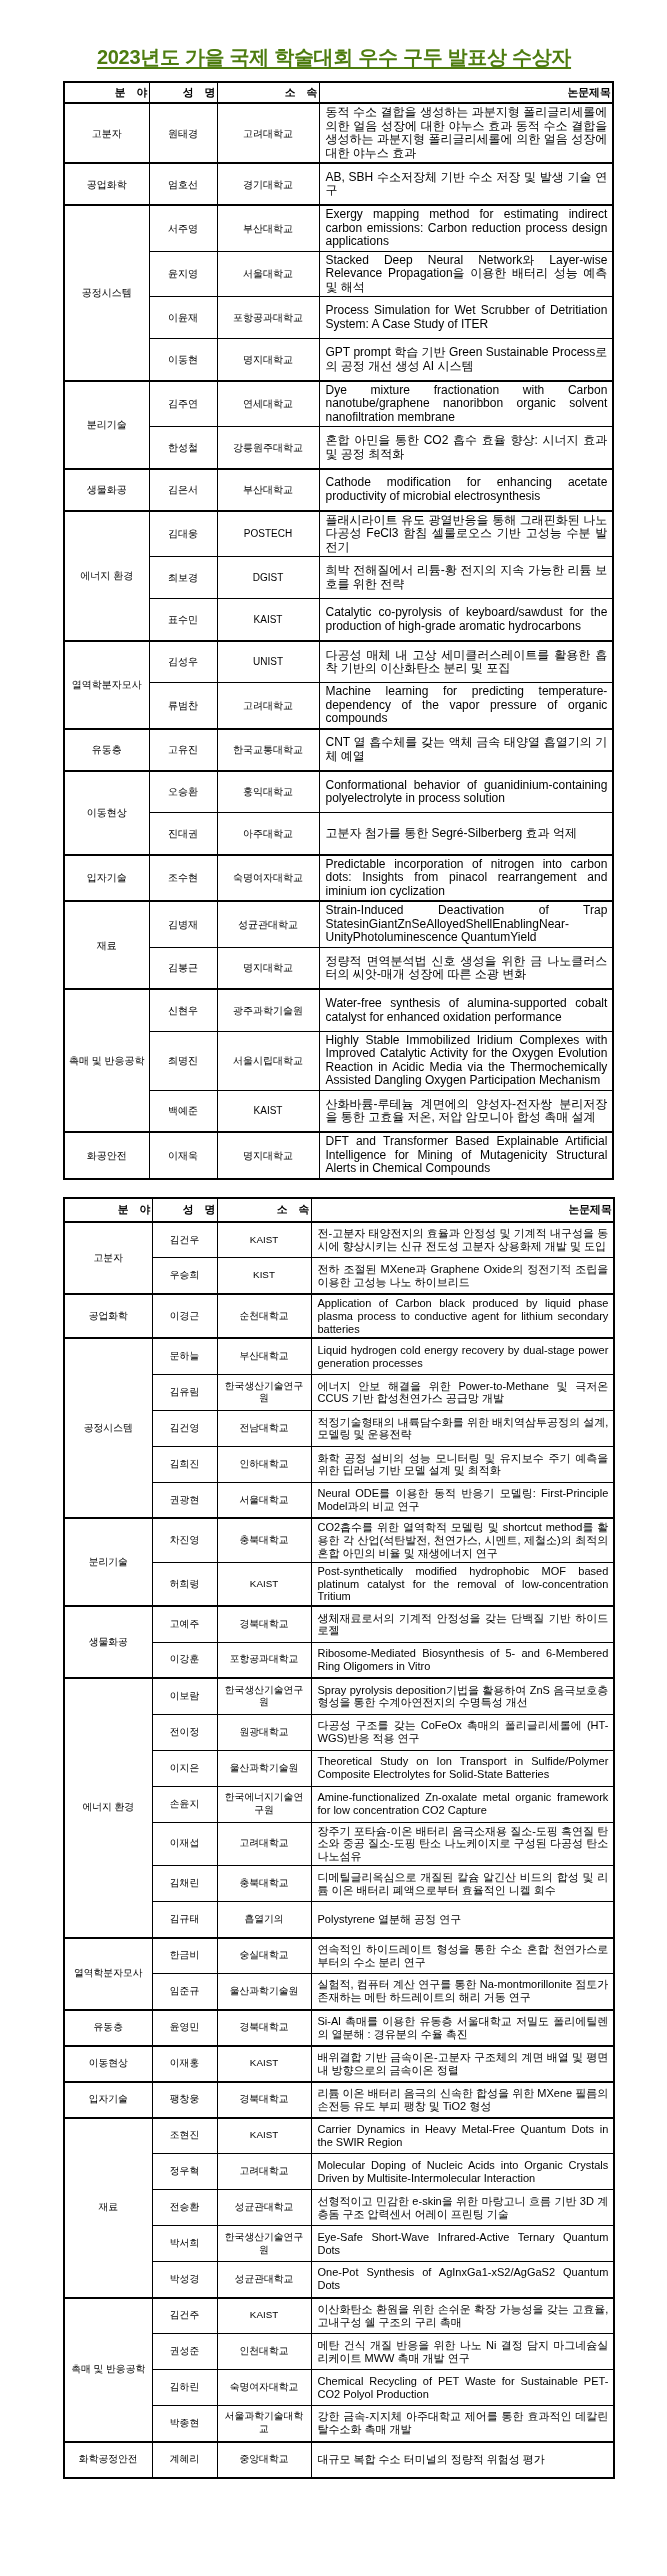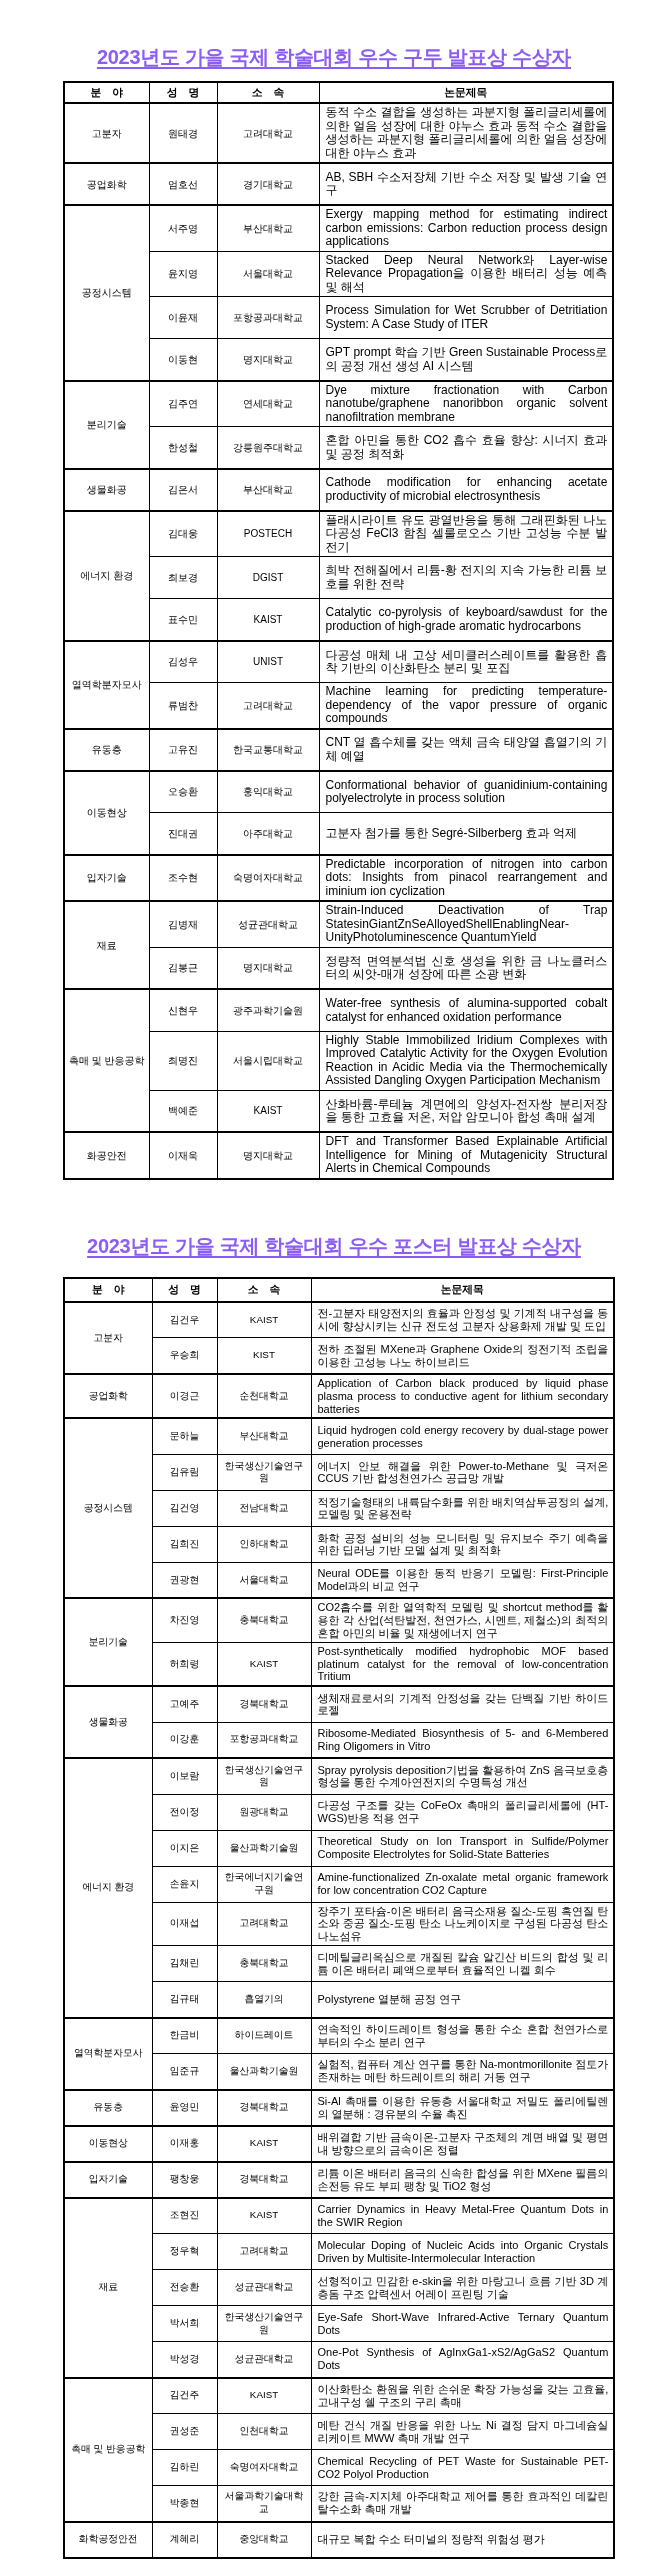--- a/index.html
+++ b/index.html
@@ -13,41 +13,41 @@
   }
   .doc-title {
     margin: 0;
     font-size: 20px;
     font-weight: 700;
     text-align: center;
     letter-spacing: -0.3px;
     text-decoration: underline;
     text-decoration-thickness: 1.7px;
     text-underline-offset: 3.4px;
-    color: #8b5cf6;
+    color: #4d7c0f;
   }
   .doc-title.second { margin-top: 53px; }
   table.awards {
     border-collapse: collapse;
     table-layout: fixed;
     border: 2px solid #000;
     margin-left: 63px;
   }
   table.awards.t1 { margin-top: 10px; width: 549px; }
   table.awards.t2 { margin-top: 17.5px; width: 550px; }
   .awards th, .awards td {
     border: 1.3px solid #000;
     vertical-align: middle;
     box-sizing: border-box;
   }
   .awards tr.group-start > td { border-top: 2px solid #000; }
   .awards th {
     font-size: 10.8px;
     font-weight: 700;
-    text-align: center;
+    text-align: right;
     padding: 2.7px 1.3px;
     background: #ffffff;
   }
   .t1 thead tr { height: 19.5px; }
   .t2 thead tr { height: 23.6px; }
   .awards td.meta {
     text-align: center;
     padding: 1.3px 2.7px;
     overflow-wrap: break-word;
   }
@@ -216,21 +216,20 @@
         </tr>
         <tr class="group-start">
           <td rowspan="1" class="meta">화공안전</td>
           <td class="meta">이재욱</td>
           <td class="meta">명지대학교</td>
           <td class="paper">DFT and Transformer Based Explainable Artificial Intelligence for Mining of Mutagenicity Structural Alerts in Chemical Compounds</td>
         </tr>
       </tbody>
   </table>
 
-  <h1 class="doc-title second">2023년도 가을 국제 학술대회 우수 포스터 발표상 수상자</h1>
 
   <table class="awards t2">
     <colgroup>
       <col style="width:88px">
         <col style="width:65px">
         <col style="width:94px">
         <col style="width:303px">
     </colgroup>
     <thead>
       <tr>
@@ -338,21 +337,21 @@
           <td class="paper">디메틸글리옥심으로 개질된 칼슘 알긴산 비드의 합성 및 리튬 이온 배터리 폐액으로부터 효율적인 니켈 회수</td>
         </tr>
         <tr class="">
           <td class="meta">김규태</td>
           <td class="meta">흡열기의</td>
           <td class="paper">Polystyrene 열분해 공정 연구</td>
         </tr>
         <tr class="group-start">
           <td rowspan="2" class="meta">열역학분자모사</td>
           <td class="meta">한금비</td>
-          <td class="meta">하이드레이트</td>
+          <td class="meta">숭실대학교</td>
           <td class="paper">연속적인 하이드레이트 형성을 통한 수소 혼합 천연가스로부터의 수소 분리 연구</td>
         </tr>
         <tr class="">
           <td class="meta">임준규</td>
           <td class="meta">울산과학기술원</td>
           <td class="paper">실험적, 컴퓨터 계산 연구를 통한 Na-montmorillonite 점토가 존재하는 메탄 하드레이트의 해리 거동 연구</td>
         </tr>
         <tr class="group-start">
           <td rowspan="1" class="meta">유동층</td>
           <td class="meta">윤영민</td>

